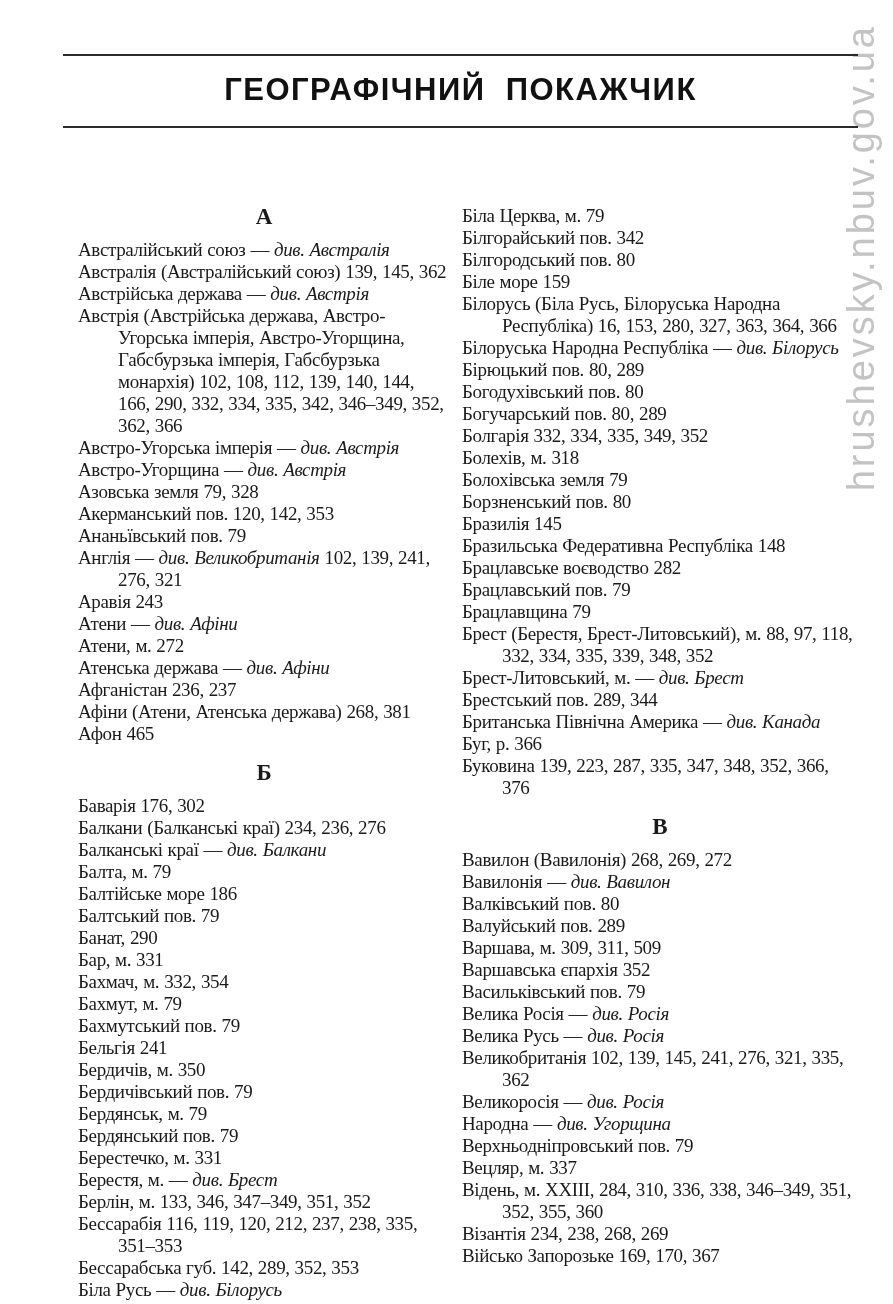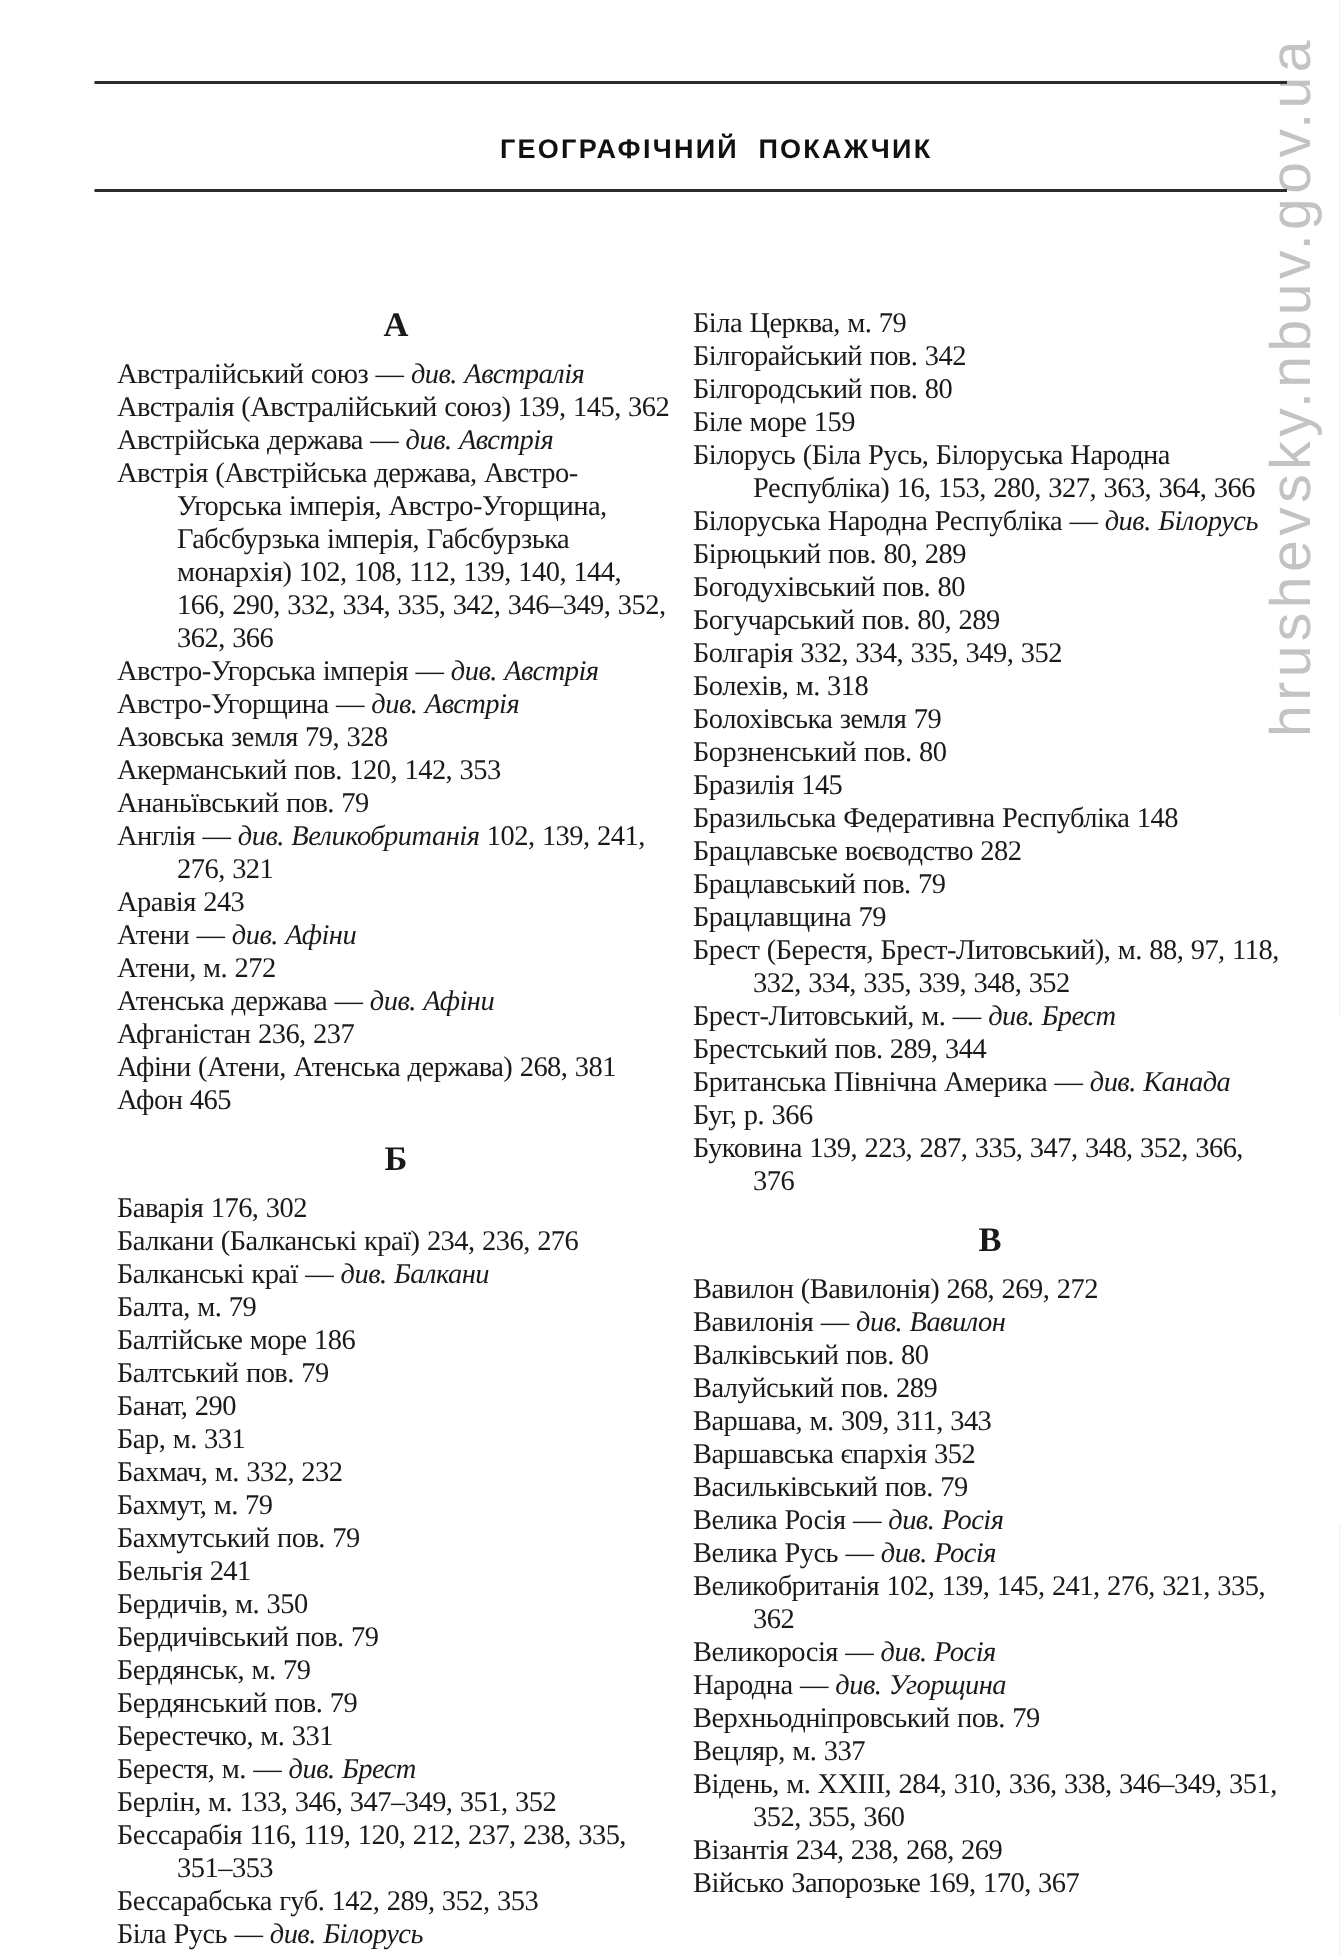--- a/index.html
+++ b/index.html
@@ -20,25 +20,25 @@
     height: 2px;
     background: #2b2b2b;
   }
   .rule-top { top: 54px; }
   .rule-bottom { top: 126px; }
   .page-title {
     position: absolute;
     left: 63px;
     top: 72px;
     width: 795px;
-    margin: 17px;
+    margin: 0;
     text-align: center;
     font-family: "Liberation Sans", sans-serif;
     font-weight: bold;
-    font-size: 18px;
+    font-size: 31px;
     letter-spacing: 1.5px;
     white-space: pre;
     color: #111111;
   }
   .columns {
     position: absolute;
     top: 205px;
     left: 78px;
     display: flex;
     gap: 12px;
@@ -106,21 +106,21 @@
         <div class="entry"><span>Афон 465</span></div>
         <div class="section-letter">Б</div>
         <div class="entry"><span>Баварія 176, 302</span></div>
         <div class="entry"><span>Балкани (Балканські краї) 234, 236, 276</span></div>
         <div class="entry"><span>Балканські краї — </span><span class="it">див. Балкани</span></div>
         <div class="entry"><span>Балта, м. 79</span></div>
         <div class="entry"><span>Балтійське море 186</span></div>
         <div class="entry"><span>Балтський пов. 79</span></div>
         <div class="entry"><span>Банат, 290</span></div>
         <div class="entry"><span>Бар, м. 331</span></div>
-        <div class="entry"><span>Бахмач, м. 332, 232</span></div>
+        <div class="entry"><span>Бахмач, м. 332, 354</span></div>
         <div class="entry"><span>Бахмут, м. 79</span></div>
         <div class="entry"><span>Бахмутський пов. 79</span></div>
         <div class="entry"><span>Бельгія 241</span></div>
         <div class="entry"><span>Бердичів, м. 350</span></div>
         <div class="entry"><span>Бердичівський пов. 79</span></div>
         <div class="entry"><span>Бердянськ, м. 79</span></div>
         <div class="entry"><span>Бердянський пов. 79</span></div>
         <div class="entry"><span>Берестечко, м. 331</span></div>
         <div class="entry"><span>Берестя, м. — </span><span class="it">див. Брест</span></div>
         <div class="entry"><span>Берлін, м. 133, 346, 347–349, 351, 352</span></div>
@@ -151,21 +151,21 @@
         <div class="entry"><span>Брест-Литовський, м. — </span><span class="it">див. Брест</span></div>
         <div class="entry"><span>Брестський пов. 289, 344</span></div>
         <div class="entry"><span>Британська Північна Америка — </span><span class="it">див. Канада</span></div>
         <div class="entry"><span>Буг, р. 366</span></div>
         <div class="entry"><span>Буковина 139, 223, 287, 335, 347, 348, 352, 366, 376</span></div>
         <div class="section-letter">В</div>
         <div class="entry"><span>Вавилон (Вавилонія) 268, 269, 272</span></div>
         <div class="entry"><span>Вавилонія — </span><span class="it">див. Вавилон</span></div>
         <div class="entry"><span>Валківський пов. 80</span></div>
         <div class="entry"><span>Валуйський пов. 289</span></div>
-        <div class="entry"><span>Варшава, м. 309, 311, 343</span></div>
+        <div class="entry"><span>Варшава, м. 309, 311, 509</span></div>
         <div class="entry"><span>Варшавська єпархія 352</span></div>
         <div class="entry"><span>Васильківський пов. 79</span></div>
         <div class="entry"><span>Велика Росія — </span><span class="it">див. Росія</span></div>
         <div class="entry"><span>Велика Русь — </span><span class="it">див. Росія</span></div>
         <div class="entry"><span>Великобританія 102, 139, 145, 241, 276, 321, 335, 362</span></div>
         <div class="entry"><span>Великоросія — </span><span class="it">див. Росія</span></div>
         <div class="entry"><span>Народна — </span><span class="it">див. Угорщина</span></div>
         <div class="entry"><span>Верхньодніпровський пов. 79</span></div>
         <div class="entry"><span>Вецляр, м. 337</span></div>
         <div class="entry"><span>Відень, м. XXIII, 284, 310, 336, 338, 346–349, 351, 352, 355, 360</span></div>

